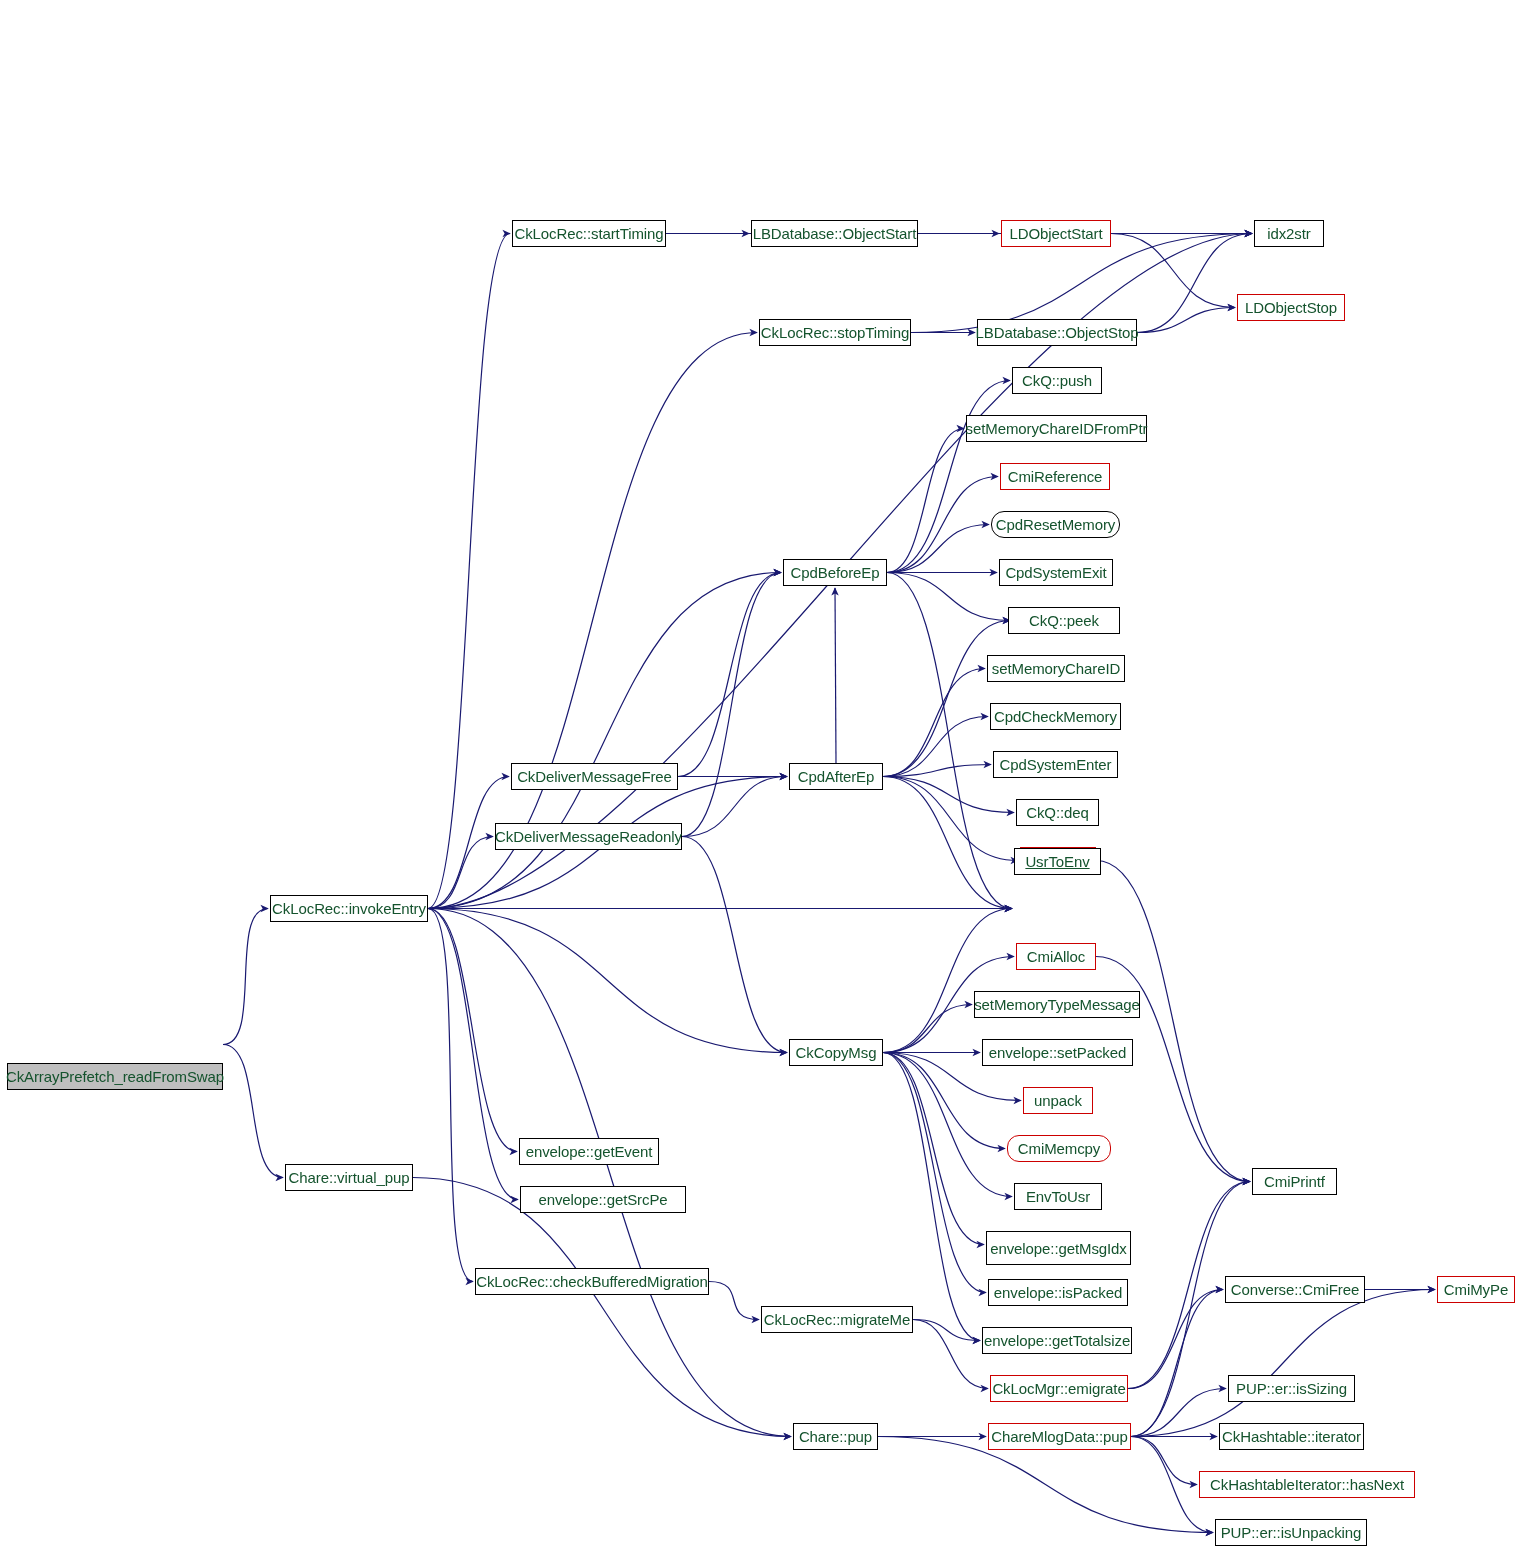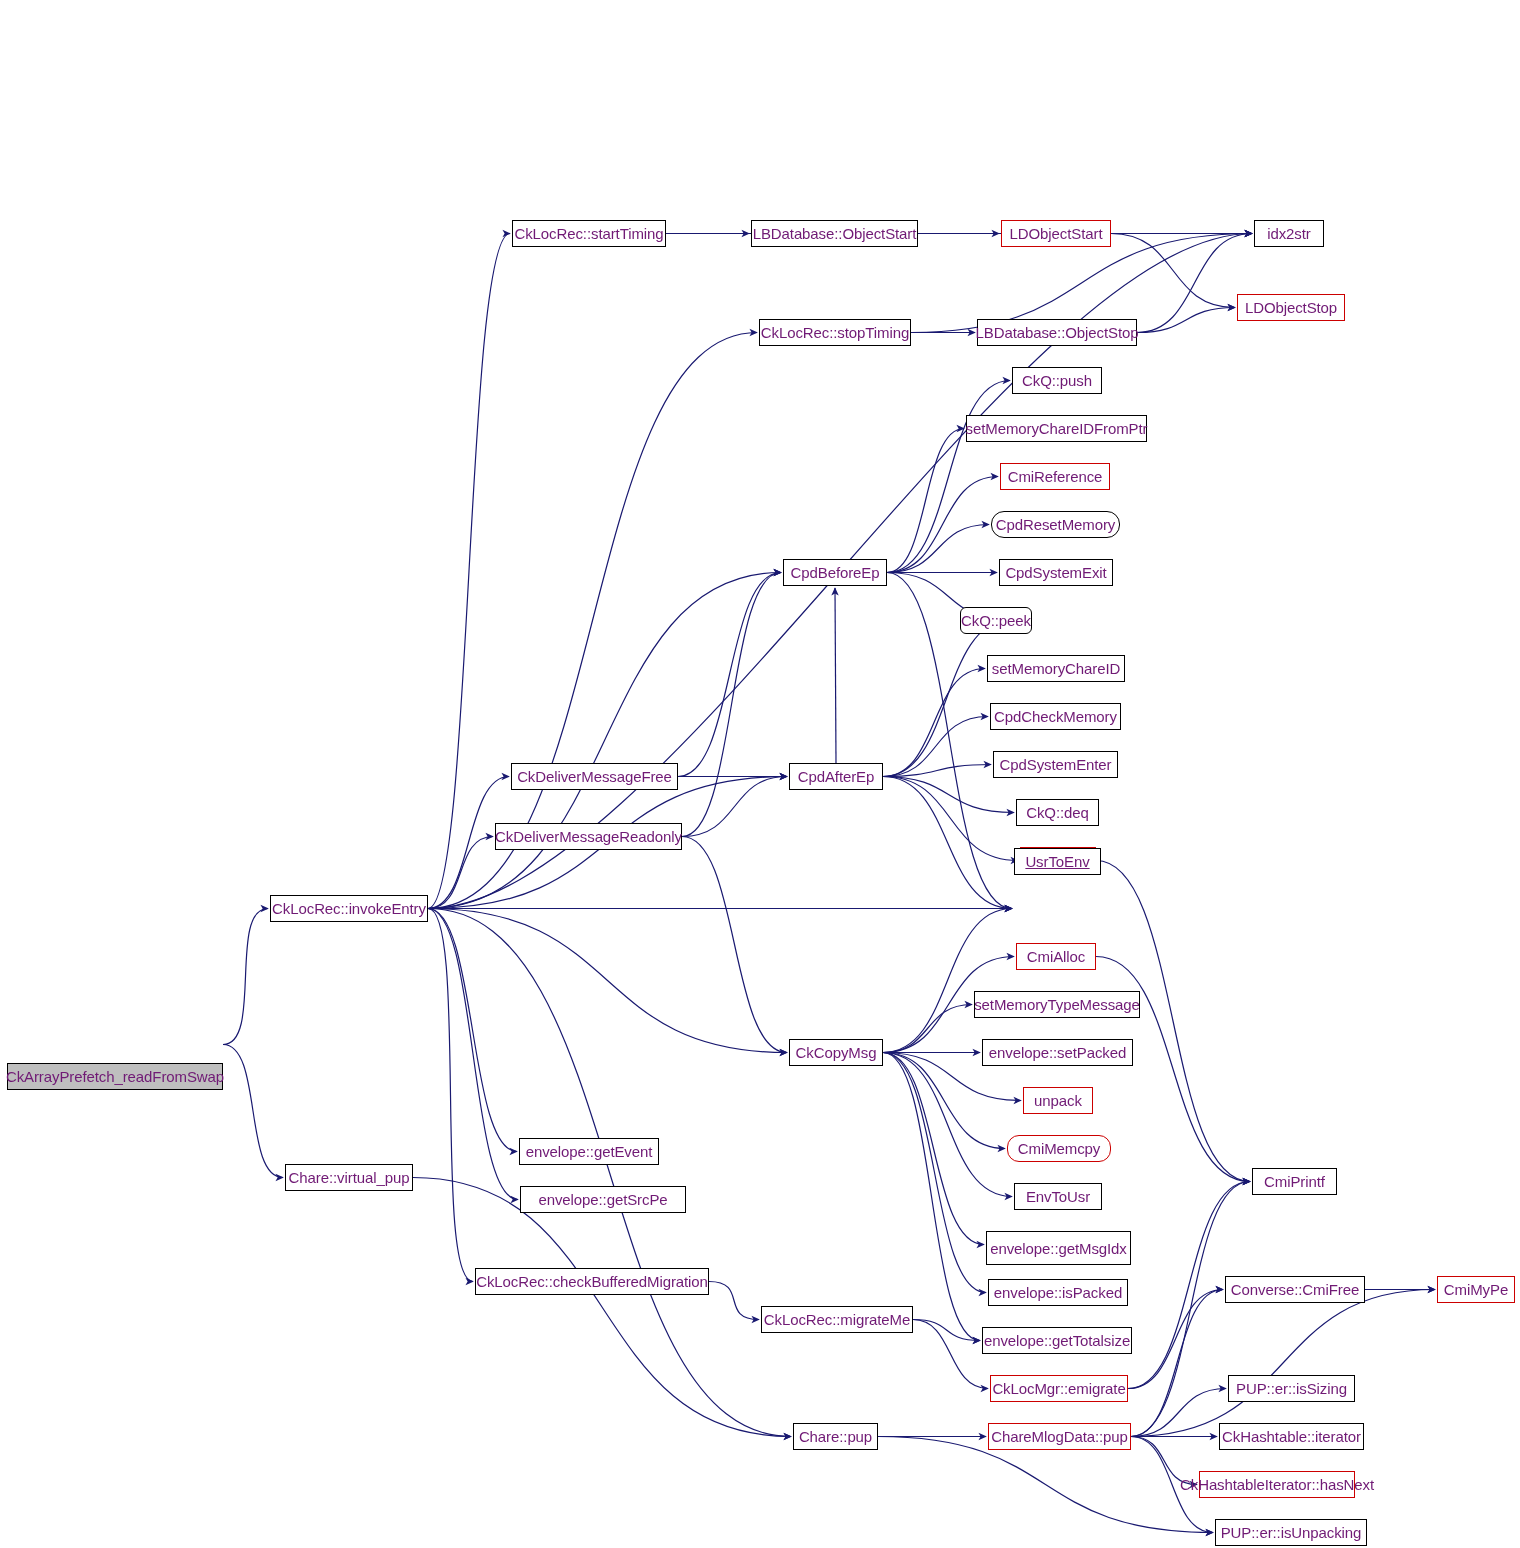--- a/index.html
+++ b/index.html
@@ -1,21 +1,21 @@
 <!DOCTYPE html>
 <html><head>
 <meta charset="utf-8">
 <style>
   html,body{margin:0;padding:0;background:#ffffff;}
   #canvas{position:relative;width:1520px;height:1548px;background:#ffffff;
           font-family:"Liberation Sans","DejaVu Sans",sans-serif;}
   svg.edges{position:absolute;left:0;top:0;width:1520px;height:1548px;overflow:visible;}
   .node{position:absolute;box-sizing:border-box;border:1px solid #000000;background:#ffffff;
         display:flex;align-items:center;justify-content:center;white-space:nowrap;
-        font-size:15px;color:#701a75;line-height:1;letter-spacing:-0.1px;}
+        font-size:15px;color:#14532d;line-height:1;letter-spacing:-0.1px;}
   .node.red{border-color:#cc0000;}
   .node.root{background:#bfbfbf;border-color:#000000;margin-top:32px;}
   .node span{display:block;padding:0 7px;}
 </style>
 </head>
 <body>
 
 <div id="canvas">
   <svg class="edges" id="edge-layer" viewBox="0 0 1520 1548" xmlns="http://www.w3.org/2000/svg">
       <defs>
@@ -132,21 +132,21 @@
       </div>
       <div class="node red" style="left: 1000px; top: 463px; width: 110px; height: 27px;">
         <span>CmiReference</span>
       </div>
       <div class="node" style="left: 991px; top: 511px; width: 129px; height: 27px; border-radius: 13px;">
         <span>CpdResetMemory</span>
       </div>
       <div class="node" style="left: 999px; top: 559px; width: 114px; height: 27px;">
         <span>CpdSystemExit</span>
       </div>
-      <div class="node" style="left: 960px; top: 607px; width: 72px; height: 27px; border-radius: 6px;">
+      <div class="node" style="left: 1008px; top: 607px; width: 112px; height: 27px;">
         <span>CkQ::peek</span>
       </div>
       <div class="node" style="left: 987px; top: 655px; width: 138px; height: 27px;">
         <span>setMemoryChareID</span>
       </div>
       <div class="node" style="left: 990px; top: 703px; width: 131px; height: 27px;">
         <span>CpdCheckMemory</span>
       </div>
       <div class="node" style="left: 993px; top: 751px; width: 125px; height: 27px;">
         <span>CpdSystemEnter</span>
@@ -234,20 +234,20 @@
       </div>
       <div class="node red" style="left: 1437px; top: 1276px; width: 78px; height: 27px;">
         <span>CmiMyPe</span>
       </div>
       <div class="node" style="left: 1228px; top: 1375px; width: 127px; height: 27px;">
         <span>PUP::er::isSizing</span>
       </div>
       <div class="node" style="left: 1219px; top: 1423px; width: 145px; height: 27px;">
         <span>CkHashtable::iterator</span>
       </div>
-      <div class="node red" style="left: 1199px; top: 1471px; width: 156px; height: 27px;">
+      <div class="node red" style="left: 1199px; top: 1471px; width: 216px; height: 27px;">
         <span>CkHashtableIterator::hasNext</span>
       </div>
       <div class="node" style="left: 1215px; top: 1519px; width: 152px; height: 27px;">
         <span>PUP::er::isUnpacking</span>
       </div>
     </div>
 </div>
 
 </body></html>

